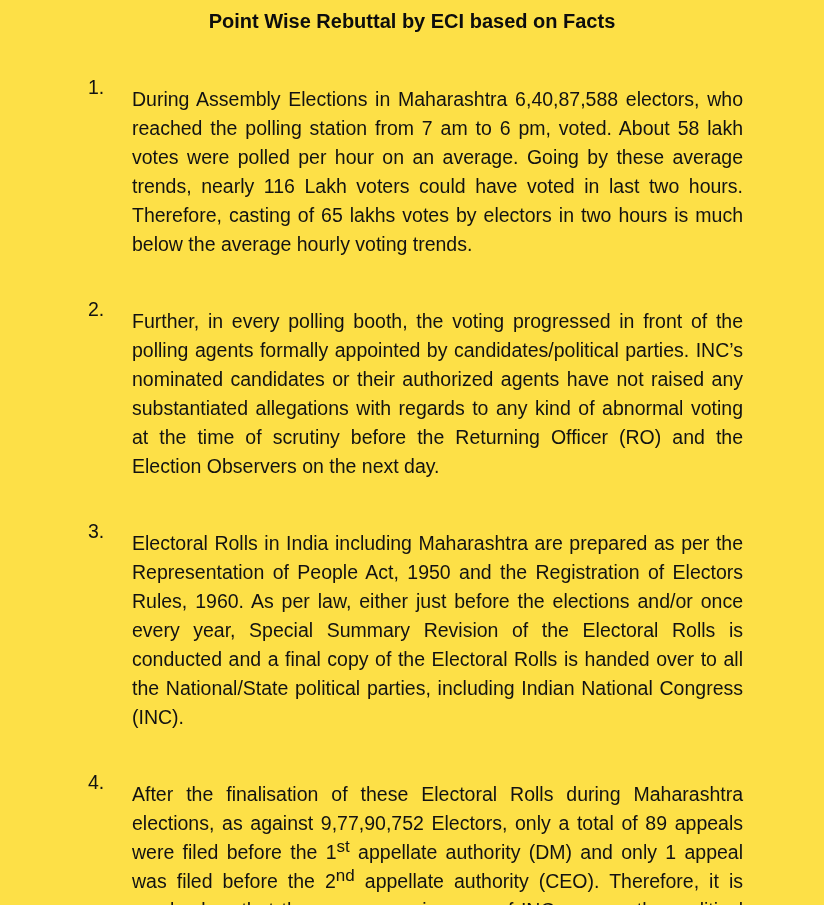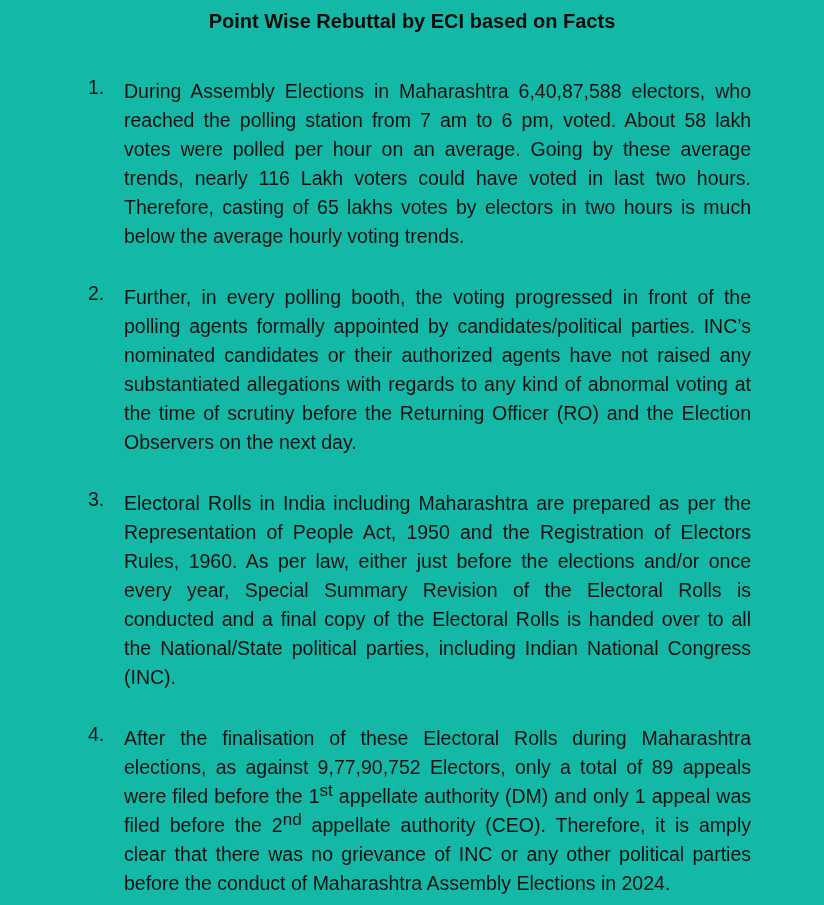--- a/index.html
+++ b/index.html
@@ -11,21 +11,21 @@
     width: 824px;
     height: 905px;
     overflow: hidden;
     font-family: "Liberation Sans", sans-serif;
     color: #121212;
     -webkit-font-smoothing: antialiased;
   }
   .page {
     width: 824px;
     height: 905px;
-    background: #14b8a6;
+    background: #fde047;
     box-sizing: border-box;
     padding-top: 8px;
   }
   .doc-title {
     margin: 0;
     text-align: center;
     font-size: 20px;
     font-weight: 700;
     line-height: 26px;
     color: #0d0d0d;
@@ -42,21 +42,21 @@
   }
   .point-number {
     flex: 0 0 32px;
     width: 32px;
     font-size: 19.5px;
     line-height: 29px;
     color: #121212;
   }
   .point-text {
     flex: 1 1 auto;
-    margin: 4px;
+    margin: 12px;
     font-size: 19.5px;
     line-height: 29px;
     text-align: justify;
     text-justify: inter-word;
     color: #121212;
   }
   .point-text sup {
     font-size: 17px;
     line-height: 0;
     vertical-align: super;

